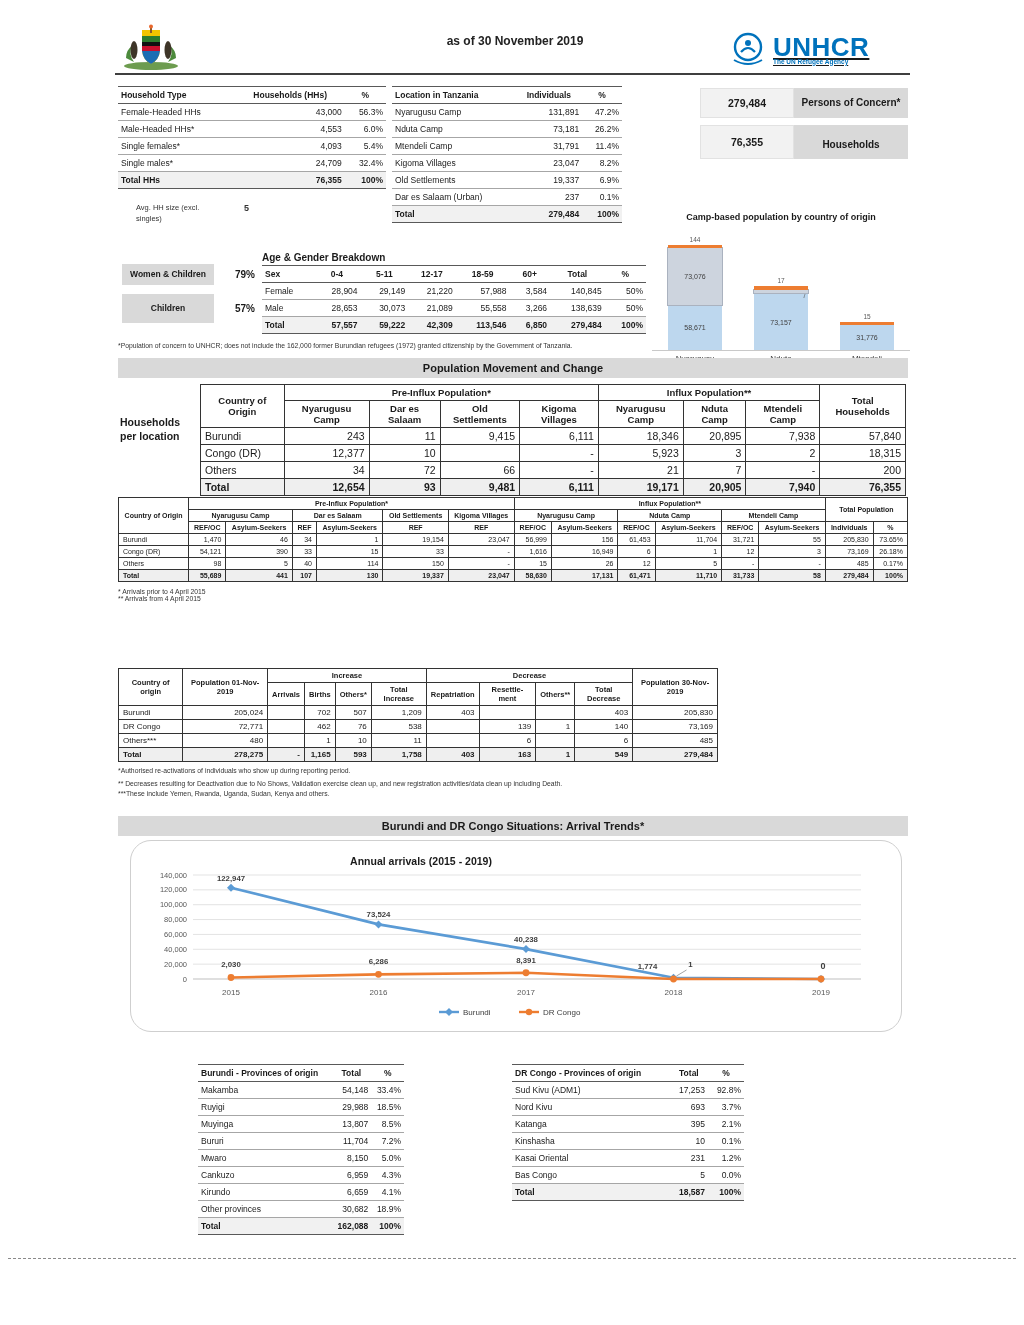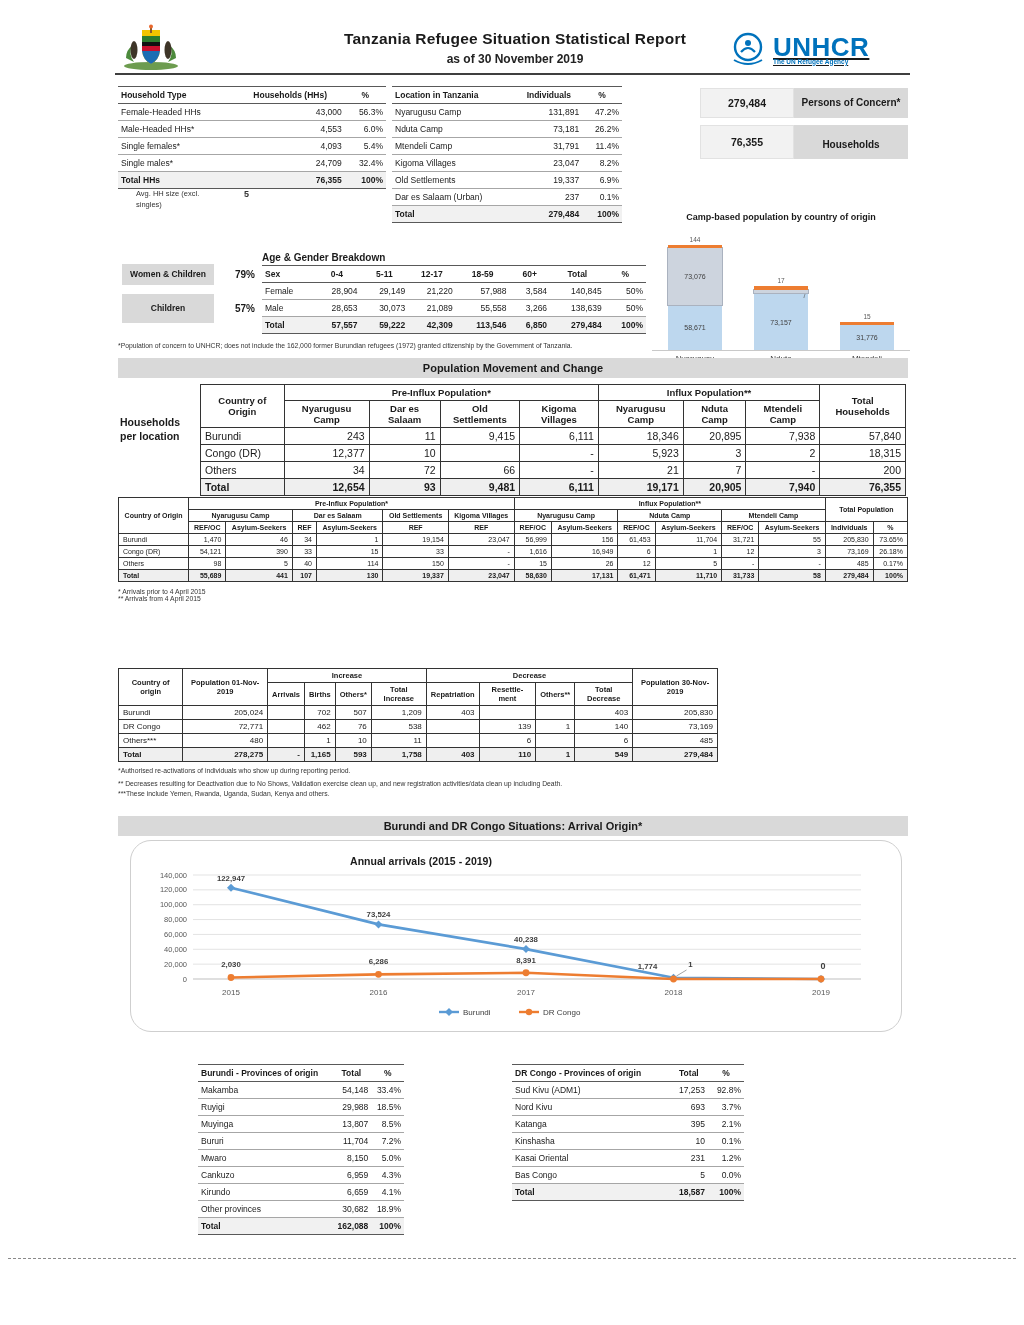--- a/index.html
+++ b/index.html
@@ -82,21 +82,20 @@
       <rect x="22" y="18" width="18" height="4" fill="#111"></rect>
       <rect x="22" y="22" width="18" height="5" fill="#c8102e"></rect>
       <path d="M22 27 h18 q-1 9 -9 13 q-8 -4 -9 -13 Z" fill="#1c6db3"></path>
       <rect x="30" y="1" width="2" height="8" fill="#8a5a2b"></rect>
       <circle cx="31" cy="2.5" r="2" fill="#e8672c"></circle>
       <ellipse cx="14" cy="26" rx="3.5" ry="9" fill="#3e3528"></ellipse>
       <ellipse cx="48" cy="26" rx="3.5" ry="9" fill="#3e3528"></ellipse>
     </svg>
   </div>
   <div class="abs" style="left:290px;top:30px;width:450px;">
-    <div class="title">Tanzania Refugee Situation Statistical Report</div>
     <div class="subtitle">as of 30 November 2019</div>
   </div>
   <div class="abs unhcr" style="left:728px;top:28px;">
     <span>
       <svg width="40" height="40" viewBox="0 0 40 40">
         <circle cx="20" cy="19" r="13" fill="none" stroke="#0072bc" stroke-width="2.4"></circle>
         <circle cx="20" cy="15" r="3" fill="#0072bc"></circle>
         <path d="M13 24 q7 -8 14 0" fill="none" stroke="#0072bc" stroke-width="2.2"></path>
         <path d="M6 32 q14 8 28 0" fill="none" stroke="#0072bc" stroke-width="2"></path>
       </svg>
@@ -138,21 +137,21 @@
             <td class="c-num">24,709</td>
             <td class="c-num">32.4%</td>
           </tr>
           <tr class="total-row">
             <td class="c-lbl">Total HHs</td>
             <td class="c-num">76,355</td>
             <td class="c-num">100%</td>
           </tr>
         </tbody>
       </table>
-    <div class="avg-line" style="margin-left:18px;">
+    <div class="avg-line" style="margin-top:14px;margin-left:18px;">
       <span class="avg-lbl">Avg. HH size (excl. singles)</span>
       <span class="avg-val">5</span>
     </div>
   </div>
 
   <div class="abs" style="left:392px;top:86px;width:230px;">
     <table class="t-simple">
         <thead>
           <tr>
             <th>Location in Tanzania</th>
@@ -557,33 +556,33 @@
             <td class="c-num">485</td>
           </tr>
           <tr class="total-row">
             <td class="c-lbl">Total</td>
             <td class="c-num">278,275</td>
             <td class="c-num">-</td>
             <td class="c-num">1,165</td>
             <td class="c-num">593</td>
             <td class="c-num">1,758</td>
             <td class="c-num">403</td>
-            <td class="c-num">110</td>
+            <td class="c-num">163</td>
             <td class="c-num">1</td>
             <td class="c-num">549</td>
             <td class="c-num">279,484</td>
           </tr>
         </tbody>
       </table>
     <div class="foot" style="margin-top:5px;">*Authorised re-activations of individuals who show up during reporting period.</div>
     <div class="foot" style="margin-top:6px;">** Decreases resulting for Deactivation due to No Shows, Validation exercise clean up, and new registration activities/data clean up including Death.</div>
     <div class="foot" style="margin-top:3px;">***These include Yemen, Rwanda, Uganda, Sudan, Kenya and others.</div>
   </div>
 
-  <div class="abs banner" style="left:118px;top:816px;width:790px;">Burundi and DR Congo Situations: Arrival Origin*</div>
+  <div class="abs banner" style="left:118px;top:816px;width:790px;">Burundi and DR Congo Situations: Arrival Trends*</div>
 
   <div class="abs chart-box" style="left:130px;top:840px;width:770px;height:190px;border-radius:21px;">
     <div class="chart-title">Annual arrivals (2015 - 2019)</div>
     <div id="line-chart"><svg width="768" height="158">
           <line x1="62" y1="112" x2="730" y2="112" stroke="#bfbfbf" stroke-width="1"></line>
           <text x="56" y="114.5" text-anchor="end" font-size="7.5" fill="#595959">0</text>
           <line x1="62" y1="97.14285714285714" x2="730" y2="97.14285714285714" stroke="#e3e3e3" stroke-width="1"></line>
           <text x="56" y="99.64285714285714" text-anchor="end" font-size="7.5" fill="#595959">20,000</text>
           <line x1="62" y1="82.28571428571429" x2="730" y2="82.28571428571429" stroke="#e3e3e3" stroke-width="1"></line>
           <text x="56" y="84.78571428571429" text-anchor="end" font-size="7.5" fill="#595959">40,000</text>

